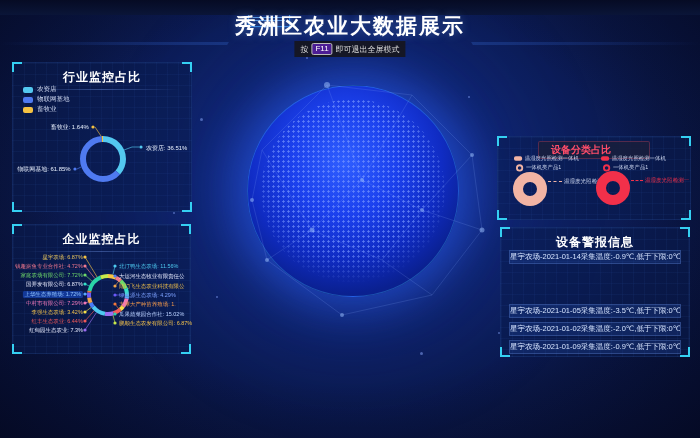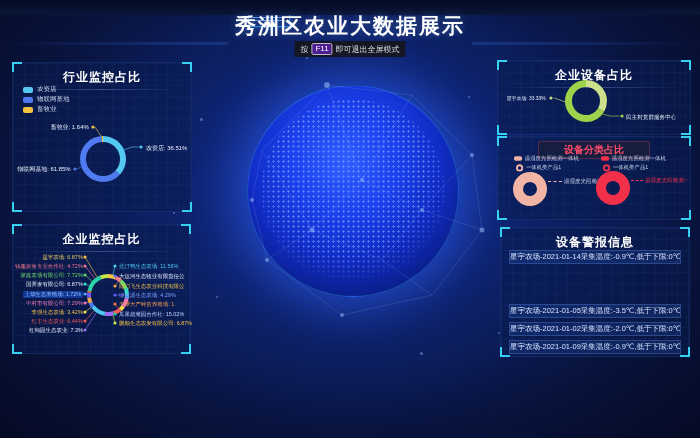--- a/index.html
+++ b/index.html
@@ -68,21 +68,21 @@
   .el{transform-origin:100% 50%;}
   .er{transform-origin:0 50%;}
   .hl{background:rgba(20,60,160,.9);border-radius:2px;padding:0 2px;}
 
   
   .eq-lab{position:absolute;font-size:7px;color:#e9f1ff;white-space:nowrap;}
   .eq-left{right:144px;top:33px;transform:scale(.7);transform-origin:100% 50%;}
   .eq-right{left:128px;top:51px;width:62px;overflow:hidden;transform:scale(.8);transform-origin:0 50%;}
 
   
-  .cls-badge{margin:4px auto 0;width:86px;text-align:center;font-size:10px;font-weight:bold;color:#ff4d6a;
+  .cls-badge{margin:4px auto 0;width:86px;text-align:left;font-size:10px;font-weight:bold;color:#ff4d6a;
     background:rgba(25,30,60,.85);border:1px solid rgba(200,70,100,.35);border-radius:2px;padding:1px 12px;}
   .cls-lg{position:absolute;display:flex;align-items:center;gap:3px;font-size:6px;color:#cfd8f0;white-space:nowrap;transform:scale(.9);transform-origin:0 50%;}
   .cls-sw{width:9px;height:5px;border-radius:2px;display:inline-block;}
   .cls-ringsw{width:4px;height:4px;border-radius:50%;border:2px solid #f2b4a4;display:inline-block;}
   .cls-donut{position:absolute;width:14px;height:14px;border-radius:50%;border:10px solid #f2b4a4;}
   .cls-dash{position:absolute;border-top:1px dashed #f2b4a4;height:0;}
   .cls-ptr{position:absolute;font-size:6.5px;white-space:nowrap;transform:scale(.85);transform-origin:0 50%;}
 
   
   .alm-row{position:absolute;left:8px;width:170px;height:12px;border:1px solid rgba(110,150,230,.3);
@@ -251,38 +251,20 @@
         <div class="ent-lab er" style="color: rgb(78, 201, 240); left: 106px; position: absolute; top: 37px;">北汀鸭生态农场: 11.56%</div>
         <div class="ent-lab er" style="color: rgb(232, 236, 255); left: 106px; position: absolute; top: 47px;">大运河生态牧业有限责任公</div>
         <div class="ent-lab er" style="color: rgb(242, 193, 74); left: 106px; position: absolute; top: 57px;">陆门飞生态农业科技有限公</div>
         <div class="ent-lab er" style="color: rgb(125, 162, 255); left: 106px; position: absolute; top: 66px;">绿思源生态农场: 4.29%</div>
         <div class="ent-lab er" style="color: rgb(242, 152, 74); left: 106px; position: absolute; top: 75px;">丰潭大产种苗养殖场: 1.</div>
         <div class="ent-lab er" style="color: rgb(188, 210, 255); left: 106px; position: absolute; top: 85px;">瓜果蔬菜园合作社: 15.02%</div>
         <div class="ent-lab er" style="color: rgb(242, 193, 74); left: 106px; position: absolute; top: 94px;">鹏顺生态农发有限公司: 6.87%</div>
       </div>
   </div>
 
-  <div class="panel p-eq">
-    <i class="bk tl" style="border-color: rgb(53, 208, 242);"></i>
-      <i class="bk tr" style="border-color: rgb(53, 208, 242);"></i>
-    <i class="bk bl" style="border-color: rgb(53, 208, 242);"></i>
-      <i class="bk br" style="border-color: rgb(53, 208, 242);"></i>
-    <div class="ptitle">企业设备占比</div>
-    <div class="pdiv"></div>
-    <svg id="eq-svg" class="csvg" width="192" height="73">
-        <circle cx="88" cy="40" r="17.5" fill="none" stroke="#cfe08b" stroke-width="7" stroke-dasharray="36.64824910045173 109.95574287564276" stroke-dashoffset="0" transform="rotate(-90 88 40)"></circle>
-        <circle cx="88" cy="40" r="17.5" fill="none" stroke="#9fd24b" stroke-width="7" stroke-dasharray="73.30749377519102 109.95574287564276" stroke-dashoffset="-36.64824910045173" transform="rotate(-90 88 40)"></circle>
-        <circle cx="53" cy="37" r="1.6" fill="#cfe08b"></circle>
-        <polyline points="67,41 62,39 56,37" fill="none" stroke="#cfe08b" stroke-width="0.8" opacity="0.8"></polyline>
-        <circle cx="124" cy="55" r="1.6" fill="#9fd24b"></circle>
-        <polyline points="101,52 112,55 121,55" fill="none" stroke="#9fd24b" stroke-width="0.8" opacity="0.8"></polyline>
-      </svg>
-    <div class="eq-lab eq-left">星宇农场: 33.33%</div>
-    <div class="eq-lab eq-right">民主村党群服务中心:</div>
-  </div>
 
   <div class="panel p-cls">
     <i class="bk tl" style="border-color: rgb(53, 208, 242);"></i>
       <i class="bk tr" style="border-color: rgb(53, 208, 242);"></i>
     <i class="bk bl" style="border-color: rgb(53, 208, 242);"></i>
       <i class="bk br" style="border-color: rgb(53, 208, 242);"></i>
     <div class="cls-badge" style="color: rgb(255, 77, 106);">设备分类占比</div>
     <div class="cls-lg" style="left:16px;top:17px">
         <span class="cls-sw" id="cls-sw-l" style="background: rgb(242, 180, 164);"></span>
         <span>温湿度光照检测一体机</span>

